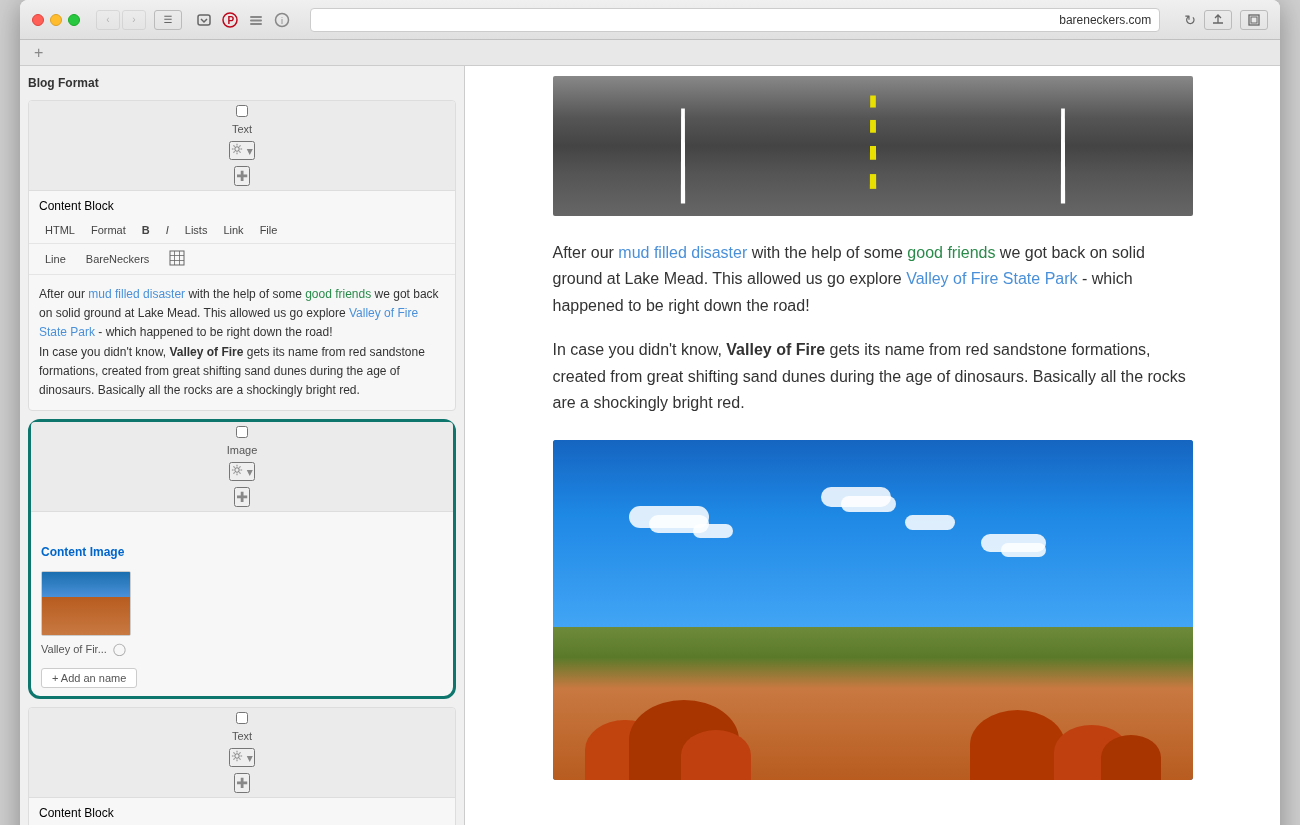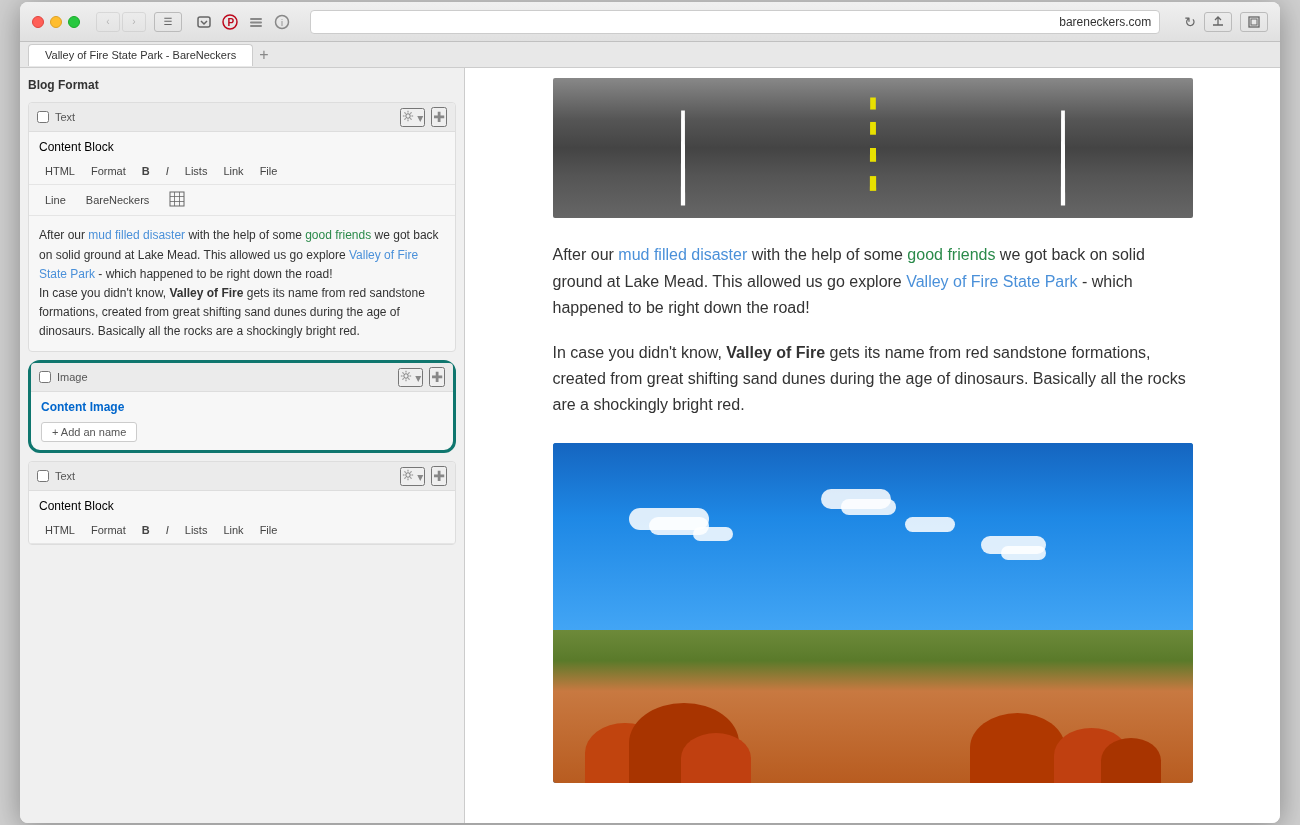--- a/index.html
+++ b/index.html
@@ -198,20 +198,21 @@
     }
 
     .section-header {
       display: flex;
       align-items: center;
       padding: 4px 8px;
       background: #ebebeb;
       border-bottom: 1px solid #ddd;
       border-radius: 4px 4px 0 0;
       gap: 6px;
+      flex-direction: column;
     }
     .section-checkbox {
       width: 12px;
       height: 12px;
       cursor: pointer;
     }
     .section-label {
       font-size: 11px;
       color: #555;
       flex: 1;
@@ -280,20 +281,21 @@
       border: 3px solid #0f766e;
       border-radius: 12px;
       margin-bottom: 8px;
     }
 
     .image-inner-title {
       font-size: 12px;
       font-weight: 600;
       color: #0066cc;
       padding: 8px 10px 4px;
+      margin-top: 25px;
     }
 
     .image-container {
       padding: 8px 10px;
     }
     .image-thumbnail {
       width: 90px;
       height: 65px;
       background: linear-gradient(to bottom, #4a90d9 0%, #4a90d9 40%, #c87941 40%, #c87941 100%);
       border: 1px solid #ccc;
@@ -512,23 +514,20 @@
       <button class="fullscreen-btn">
         <svg width="14" height="14" viewBox="0 0 14 14">
           <rect x="2" y="2" width="10" height="10" fill="none" stroke="#666" stroke-width="1.3"></rect>
           <rect x="4" y="4" width="6" height="6" fill="none" stroke="#666" stroke-width="1"></rect>
         </svg>
       </button>
     </div>
   </div>
 
   <div class="tab-bar">
-    <div class="browser-tab">
-      <span>Valley of Fire State Park - BareNeckers</span>
-    </div>
     <button class="new-tab-btn">+</button>
   </div>
 
   <div class="main-area">
 
     <div class="cms-sidebar">
       <div class="sidebar-title">Blog Format</div>
 
       <div class="content-section">
         <div class="section-header">
@@ -584,20 +583,30 @@
               <circle cx="7" cy="7" r="2.5" stroke="#888" stroke-width="1.2"></circle>
               <path d="M7 1v2M7 11v2M1 7h2M11 7h2M2.9 2.9l1.4 1.4M9.7 9.7l1.4 1.4M2.9 11.1l1.4-1.4M9.7 4.3l1.4-1.4" stroke="#888" stroke-width="1.2"></path>
             </svg>
             ▾
           </button>
           <button class="section-move">✚</button>
         </div>
 
         <div class="image-inner-title">Content Image</div>
 
+        <div class="image-container">
+          <div class="image-thumbnail">
+            <div class="sky"></div>
+            <div class="ground"></div>
+          </div>
+          <div class="image-filename-row">
+            <span>Valley of Fir...</span>
+            <button class="image-clear-btn">◯</button>
+          </div>
+        </div>
 
         <button class="add-asset-btn">
           <span>+ Add an name</span>
         </button>
       </div>
 
       <div class="content-section">
         <div class="section-header">
           <input type="checkbox" class="section-checkbox" style="">
           <span class="section-label">Text</span>

